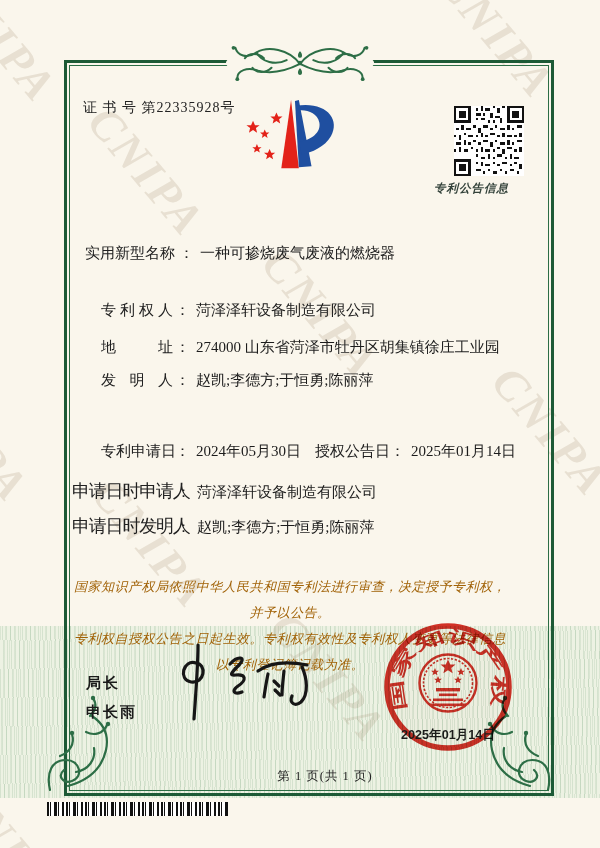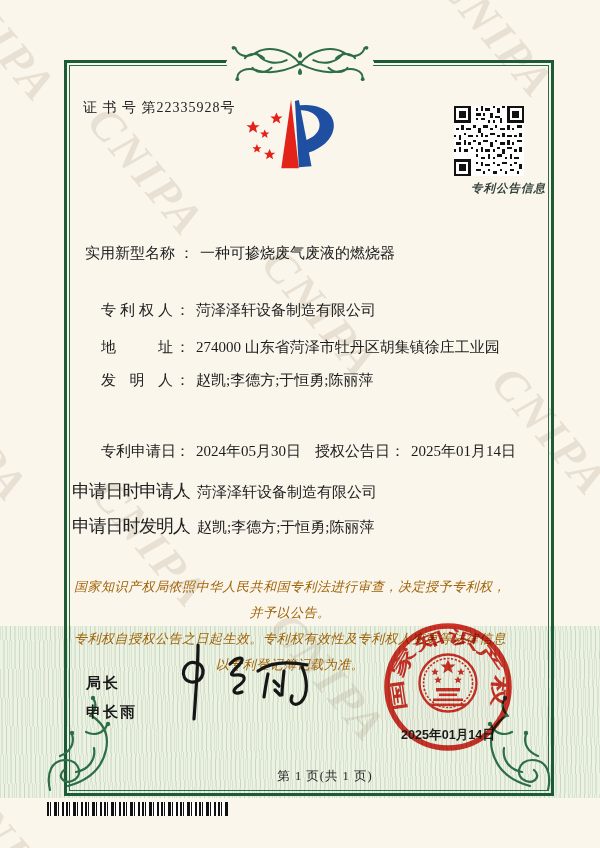--- a/index.html
+++ b/index.html
@@ -24,21 +24,21 @@
   .frame-inner { position:absolute; inset:2px; border:1px solid #2c6d45; }
 
   .ornament-top { position:absolute; z-index:3; left:205px; top:40px; }
   .flourish { position:absolute; z-index:3; }
   .flourish.br { transform:scaleX(-1); }
 
   
   .cert-no { position:absolute; z-index:4; left:83px; top:99px; font-size:14px; color:#222; letter-spacing:1px; }
   .logo { position:absolute; z-index:4; left:238px; top:98px; }
   .qr { position:absolute; z-index:4; left:454px; top:106px; }
-  .qr-caption { position:absolute; z-index:4; left:434px; top:181px; width:112px; text-align:right;
+  .qr-caption { position:absolute; z-index:4; left:434px; top:181px; width:112px; text-align:left;
                 font:italic bold 11.5px "Liberation Serif","DejaVu Serif",serif; color:#33423a; letter-spacing:1px; }
   .title { position:absolute; z-index:4; left:64px; top:172px; width:490px; text-align:center;
            font-size:34px; font-weight:bold; color:#131313; letter-spacing:5px; }
 
   
   .row { position:absolute; z-index:4; left:85px; font-size:15px; color:#212121; white-space:nowrap; }
   .lbl  { display:inline-block; width:72px; text-align:justify; text-align-last:justify;margin-left:16px; }
   .lbl-wide { display:inline-block; width:92px; }
   .lbl-small { display:inline-block; width:102px; font-size:18px; letter-spacing:-1.2px; }
   .colon { display:inline-block; margin:0 6px 0 2px; }

